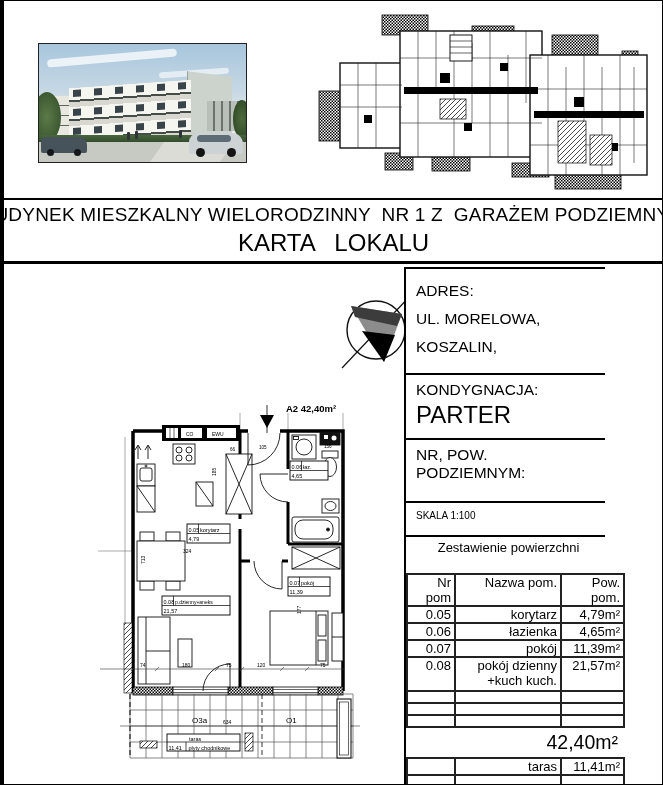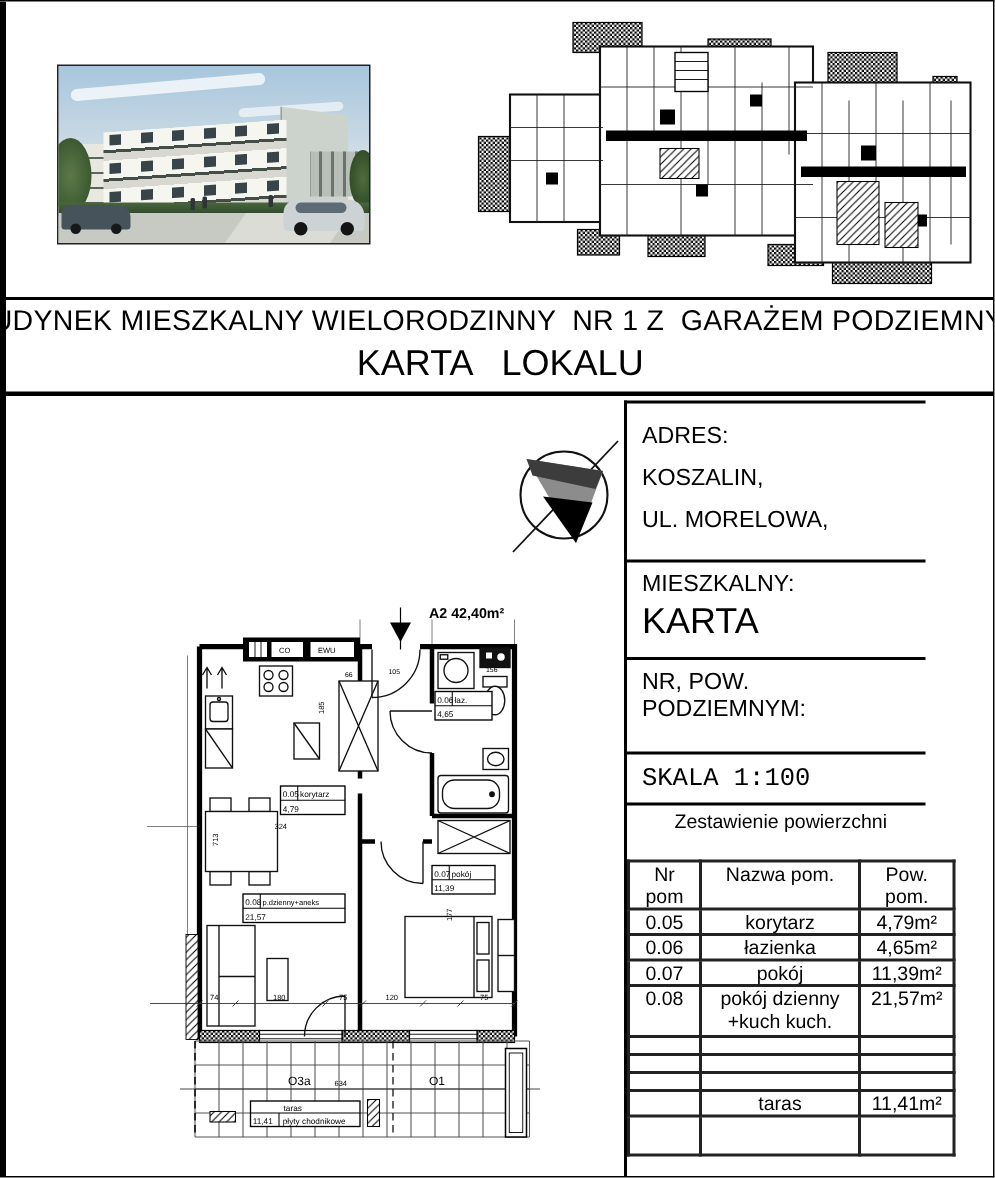--- a/index.html
+++ b/index.html
@@ -43,33 +43,33 @@
   .ph-person{position:absolute;width:3px;height:8px;background:#2e3438;border-radius:1px;}
 
   
   .titleblock{position:absolute;left:4px;top:197px;width:659px;height:66px;box-sizing:border-box;
     border-top:2px solid #000;border-bottom:3px solid #000;background:#fff;
     display:flex;flex-direction:column;justify-content:center;align-items:center;gap:3px;}
   .titleblock .l1{font-size:19px;white-space:pre;letter-spacing:.2px;}
   .titleblock .l2{font-size:24px;white-space:pre;}
 
   
-  .panel{position:absolute;left:416px;top:266px;width:201px;height:519px;box-sizing:border-box;
+  .panel{position:absolute;left:404px;top:266px;width:201px;height:519px;box-sizing:border-box;
     border-left:2px solid #000;border-top:2px solid #000;background:#fff;}
   .sec{box-sizing:border-box;border-bottom:2px solid #000;padding:6px 4px 0 10px;overflow:hidden;}
   .sec-adres{height:106px;font-size:15.5px;line-height:1.8;padding-top:8px;}
   .sec-kond{height:65px;}
   .sec-nrpow{height:63px;}
   .sec-label{font-size:15.5px;}
   .sec-big{font-size:24px;margin-top:2px;}
-  .sec-skala{height:34px;font-size:17px;padding-top:7px;font-family:Liberation Mono, monospace;}
+  .sec-skala{height:34px;font-size:10px;padding-top:7px;}
   .sec-zest{height:36px;font-size:13px;line-height:1.25;padding-top:3px;border-bottom:none;text-align:center;}
   table.rooms{width:100%;border-collapse:collapse;table-layout:fixed;font-size:13px;}
   table.rooms td,table.rooms th{border:2px solid #222;padding:0 3px;vertical-align:top;
-    font-weight:normal;text-align:center;overflow:hidden;}
+    font-weight:normal;text-align:right;overflow:hidden;}
   table.rooms th{height:17px;}
   .c-nr{width:48px;}.c-nazwa{width:106px;}.c-pow{width:63px;}
   td.pow{text-align:right;}
   tr.r td{height:14px;}
   tr.r2 td{height:32px;}
   tr.e td{height:10px;}
   td.nazwa{padding-left:9px;}
   .pre{white-space:pre-line;}
   tr.total td{border-left:none;border-right:none;height:29px;font-size:19.5px;text-align:right;
     padding-right:6px;vertical-align:middle;border-top:2px solid #222;border-bottom:2px solid #222;}
@@ -406,26 +406,26 @@
       <text x="261" y="215" transform="rotate(-90 261 215)">177</text>
       <text x="190" y="52" font-size="4.6">66</text>
       <text x="219" y="50" font-size="4.6">105</text>
       <text x="284" y="49" font-size="4.6">156</text>
     </g>
   </svg>
 
   <div class="panel">
     <div class="sec sec-adres">
       <div>ADRES:</div>
+      <div>UL. MORELOWA,</div>
       <div>KOSZALIN,</div>
-      <div>UL. MORELOWA,</div>
     </div>
     <div class="sec sec-kond">
-      <div class="sec-label">MIESZKALNY:</div>
-      <div class="sec-big">KARTA</div>
+      <div class="sec-label">KONDYGNACJA:</div>
+      <div class="sec-big">PARTER</div>
     </div>
     <div class="sec sec-nrpow">
       <div class="sec-label">NR, POW. PODZIEMNYM:</div>
     </div>
     <div class="sec sec-skala">
       <div>SKALA  1:100</div>
     </div>
     <div class="sec sec-zest">
       <div>Zestawienie powierzchni</div>
     </div>
@@ -470,20 +470,23 @@
       <tr class="e">
             <td></td>
             <td></td>
             <td></td>
           </tr>
       <tr class="e">
             <td></td>
             <td></td>
             <td></td>
           </tr>
+      <tr class="total">
+        <td colspan="3">42,40m²</td>
+      </tr>
       <tr class="taras">
         <td></td>
         <td class="nazwa">taras</td>
         <td class="pow">11,41m²</td>
       </tr>
       <tr class="last">
             <td></td>
             <td></td>
             <td></td>
           </tr>

